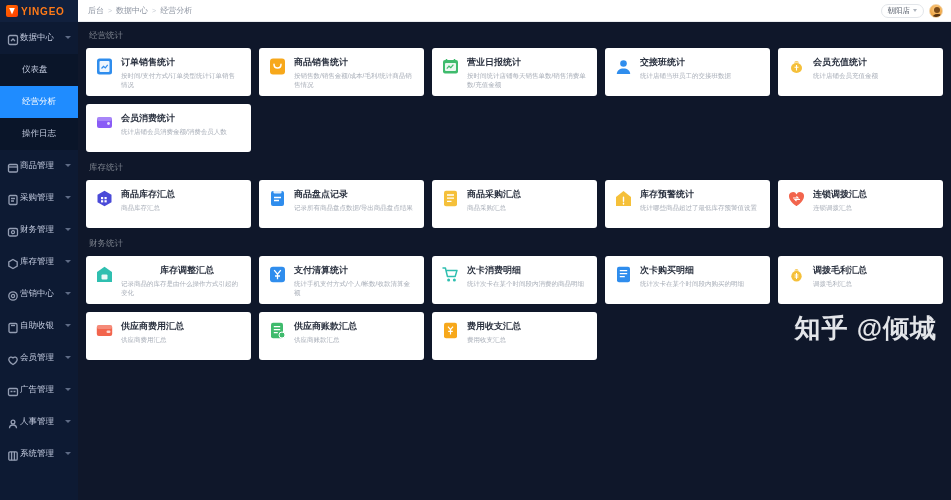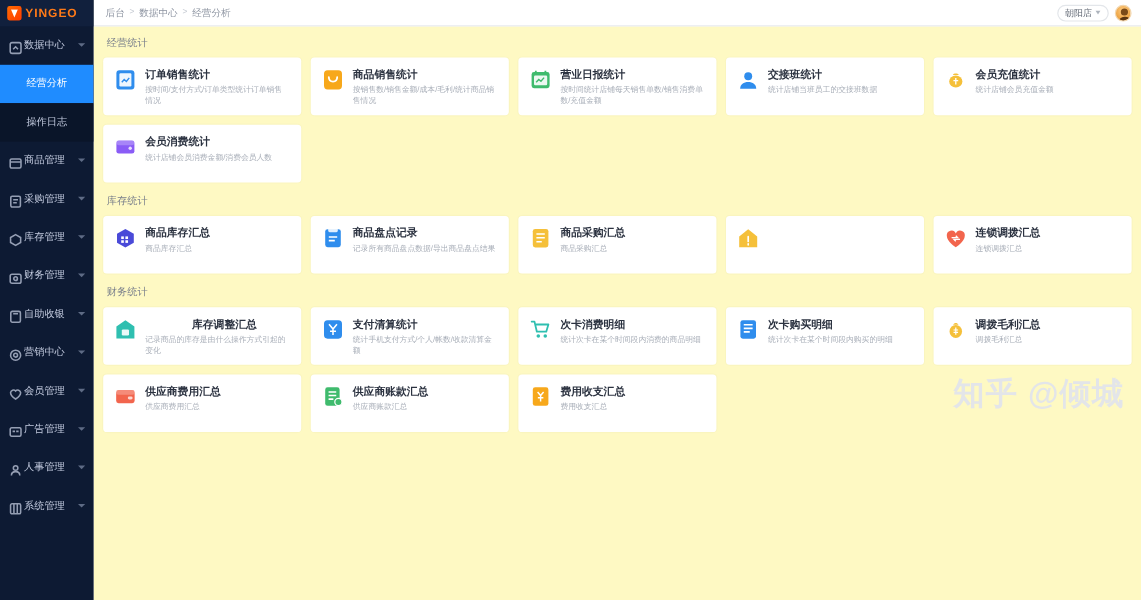--- a/index.html
+++ b/index.html
@@ -70,21 +70,21 @@
   .nav-item .caret {
     position: absolute; right: 7px; top: 50%;
     margin-top: -2px;
     width: 0; height: 0;
     border-left: 3px solid transparent;
     border-right: 3px solid transparent;
     border-top: 3px solid #5e6b85;
   }
 
   
-  .main { flex: 1 1 auto; height: 500px; display: flex; flex-direction: column; background: #fef9c3; }
+  .main { flex: 1 1 auto; height: 500px; display: flex; flex-direction: column; background: #0f172a; }
 
   .topbar {
     height: 22px; flex: 0 0 22px;
     background: #fff;
     display: flex; align-items: center;
     padding: 0 8px 0 10px;
     border-bottom: 1px solid #e9ebef;
   }
   .crumb { display: flex; align-items: center; gap: 4px; font-size: 8px; color: #9aa1ad; }
   .crumb .sep { color: #c7ccd4; font-size: 7px; }
@@ -203,20 +203,23 @@
         <div class="nav-item">
           <span class="ico">
             <svg width="12" height="12" viewBox="0 0 12 12">
               <rect x="1.5" y="1.5" width="9" height="9" rx="1.5" stroke="currentColor" fill="none" stroke-width="1.3"></rect>
               <path d="M4 7l2-2 2 2" stroke="currentColor" fill="none" stroke-width="1.3"></path>
             </svg>
           </span>
           <span class="lbl">数据中心</span>
           <span class="caret"></span>
         </div>
+        <div class="nav-item sub">
+          <span class="lbl">仪表盘</span>
+        </div>
         <div class="nav-item sub active">
           <span class="lbl">经营分析</span>
         </div>
         <div class="nav-item sub">
           <span class="lbl">操作日志</span>
         </div>
         <div class="nav-item">
           <span class="ico">
             <svg width="12" height="12" viewBox="0 0 12 12">
               <rect x="1.5" y="2.5" width="9" height="7.5" rx="1.2" stroke="currentColor" fill="none" stroke-width="1.3"></rect>
@@ -232,54 +235,54 @@
               <rect x="2" y="1.5" width="8" height="9" rx="1.2" stroke="currentColor" fill="none" stroke-width="1.3"></rect>
               <path d="M4 4.5h4M4 7h3" stroke="currentColor" fill="none" stroke-width="1.3"></path>
             </svg>
           </span>
           <span class="lbl">采购管理</span>
           <span class="caret"></span>
         </div>
         <div class="nav-item">
           <span class="ico">
             <svg width="12" height="12" viewBox="0 0 12 12">
-              <path d="M6 1.5l4.2 2.4v4.2L6 10.5 1.8 8.1V3.9z" stroke="currentColor" fill="none" stroke-width="1.3"></path>
-            </svg>
-          </span>
-          <span class="lbl">库存管理</span>
-          <span class="caret"></span>
-        </div>
-        <div class="nav-item">
-          <span class="ico">
-            <svg width="12" height="12" viewBox="0 0 12 12">
               <rect x="1.5" y="2.5" width="9" height="7.5" rx="1.5" stroke="currentColor" fill="none" stroke-width="1.3"></rect>
               <circle cx="6" cy="6.2" r="1.5" stroke="currentColor" fill="none" stroke-width="1.3"></circle>
             </svg>
           </span>
           <span class="lbl">财务管理</span>
           <span class="caret"></span>
         </div>
         <div class="nav-item">
           <span class="ico">
             <svg width="12" height="12" viewBox="0 0 12 12">
+              <path d="M6 1.5l4.2 2.4v4.2L6 10.5 1.8 8.1V3.9z" stroke="currentColor" fill="none" stroke-width="1.3"></path>
+            </svg>
+          </span>
+          <span class="lbl">库存管理</span>
+          <span class="caret"></span>
+        </div>
+        <div class="nav-item">
+          <span class="ico">
+            <svg width="12" height="12" viewBox="0 0 12 12">
+              <circle cx="6" cy="6" r="4.2" stroke="currentColor" fill="none" stroke-width="1.3"></circle>
+              <circle cx="6" cy="6" r="1.6" stroke="currentColor" fill="none" stroke-width="1.3"></circle>
+            </svg>
+          </span>
+          <span class="lbl">营销中心</span>
+          <span class="caret"></span>
+        </div>
+        <div class="nav-item">
+          <span class="ico">
+            <svg width="12" height="12" viewBox="0 0 12 12">
               <rect x="2" y="1.5" width="8" height="9" rx="1.2" stroke="currentColor" fill="none" stroke-width="1.3"></rect>
               <path d="M4 3.5h4" stroke="currentColor" fill="none" stroke-width="1.3"></path>
             </svg>
           </span>
           <span class="lbl">自助收银</span>
-          <span class="caret"></span>
-        </div>
-        <div class="nav-item">
-          <span class="ico">
-            <svg width="12" height="12" viewBox="0 0 12 12">
-              <circle cx="6" cy="6" r="4.2" stroke="currentColor" fill="none" stroke-width="1.3"></circle>
-              <circle cx="6" cy="6" r="1.6" stroke="currentColor" fill="none" stroke-width="1.3"></circle>
-            </svg>
-          </span>
-          <span class="lbl">营销中心</span>
           <span class="caret"></span>
         </div>
         <div class="nav-item">
           <span class="ico">
             <svg width="12" height="12" viewBox="0 0 12 12">
               <path d="M6 10.5S1.8 7.8 1.8 5.2A2.4 2.4 0 016 3.9a2.4 2.4 0 014.2 1.3c0 2.6-4.2 5.3-4.2 5.3z" stroke="currentColor" fill="none" stroke-width="1.3"></path>
             </svg>
           </span>
           <span class="lbl">会员管理</span>
           <span class="caret"></span>
@@ -465,20 +468,24 @@
                 <span class="c-desc" style="display: block;">商品采购汇总</span>
               </span>
             </div>
             <div class="card">
               <span class="c-ico">
                 <svg width="17" height="17" viewBox="0 0 17 17">
                   <path d="M8.5 1L16 7v9H1V7z" fill="#f5c03a"></path>
                   <path d="M8.5 7.2v4M8.5 13.1v.9" stroke="#fff" stroke-width="1.4" stroke-linecap="round"></path>
                 </svg>
               </span>
+              <span class="c-body" style="display: block;">
+                <span class="c-title" style="display: block;">库存预警统计</span>
+                <span class="c-desc" style="display: block;">统计哪些商品超过了最低库存预警值设置</span>
+              </span>
             </div>
             <div class="card">
               <span class="c-ico">
                 <svg width="17" height="17" viewBox="0 0 17 17">
                   <path d="M8.5 16S1 11.4 1 6.4A3.9 3.9 0 018.5 4.6 3.9 3.9 0 0116 6.4c0 5-7.5 9.6-7.5 9.6z" fill="#f2654d"></path>
                   <path d="M5 8h5l-1.5-1.6M12 9.5H7l1.5 1.6" stroke="#fff" stroke-width="1.1" fill="none"></path>
                 </svg>
               </span>
               <span class="c-body" style="display: block;">
                 <span class="c-title" style="display: block;">连锁调拨汇总</span>

